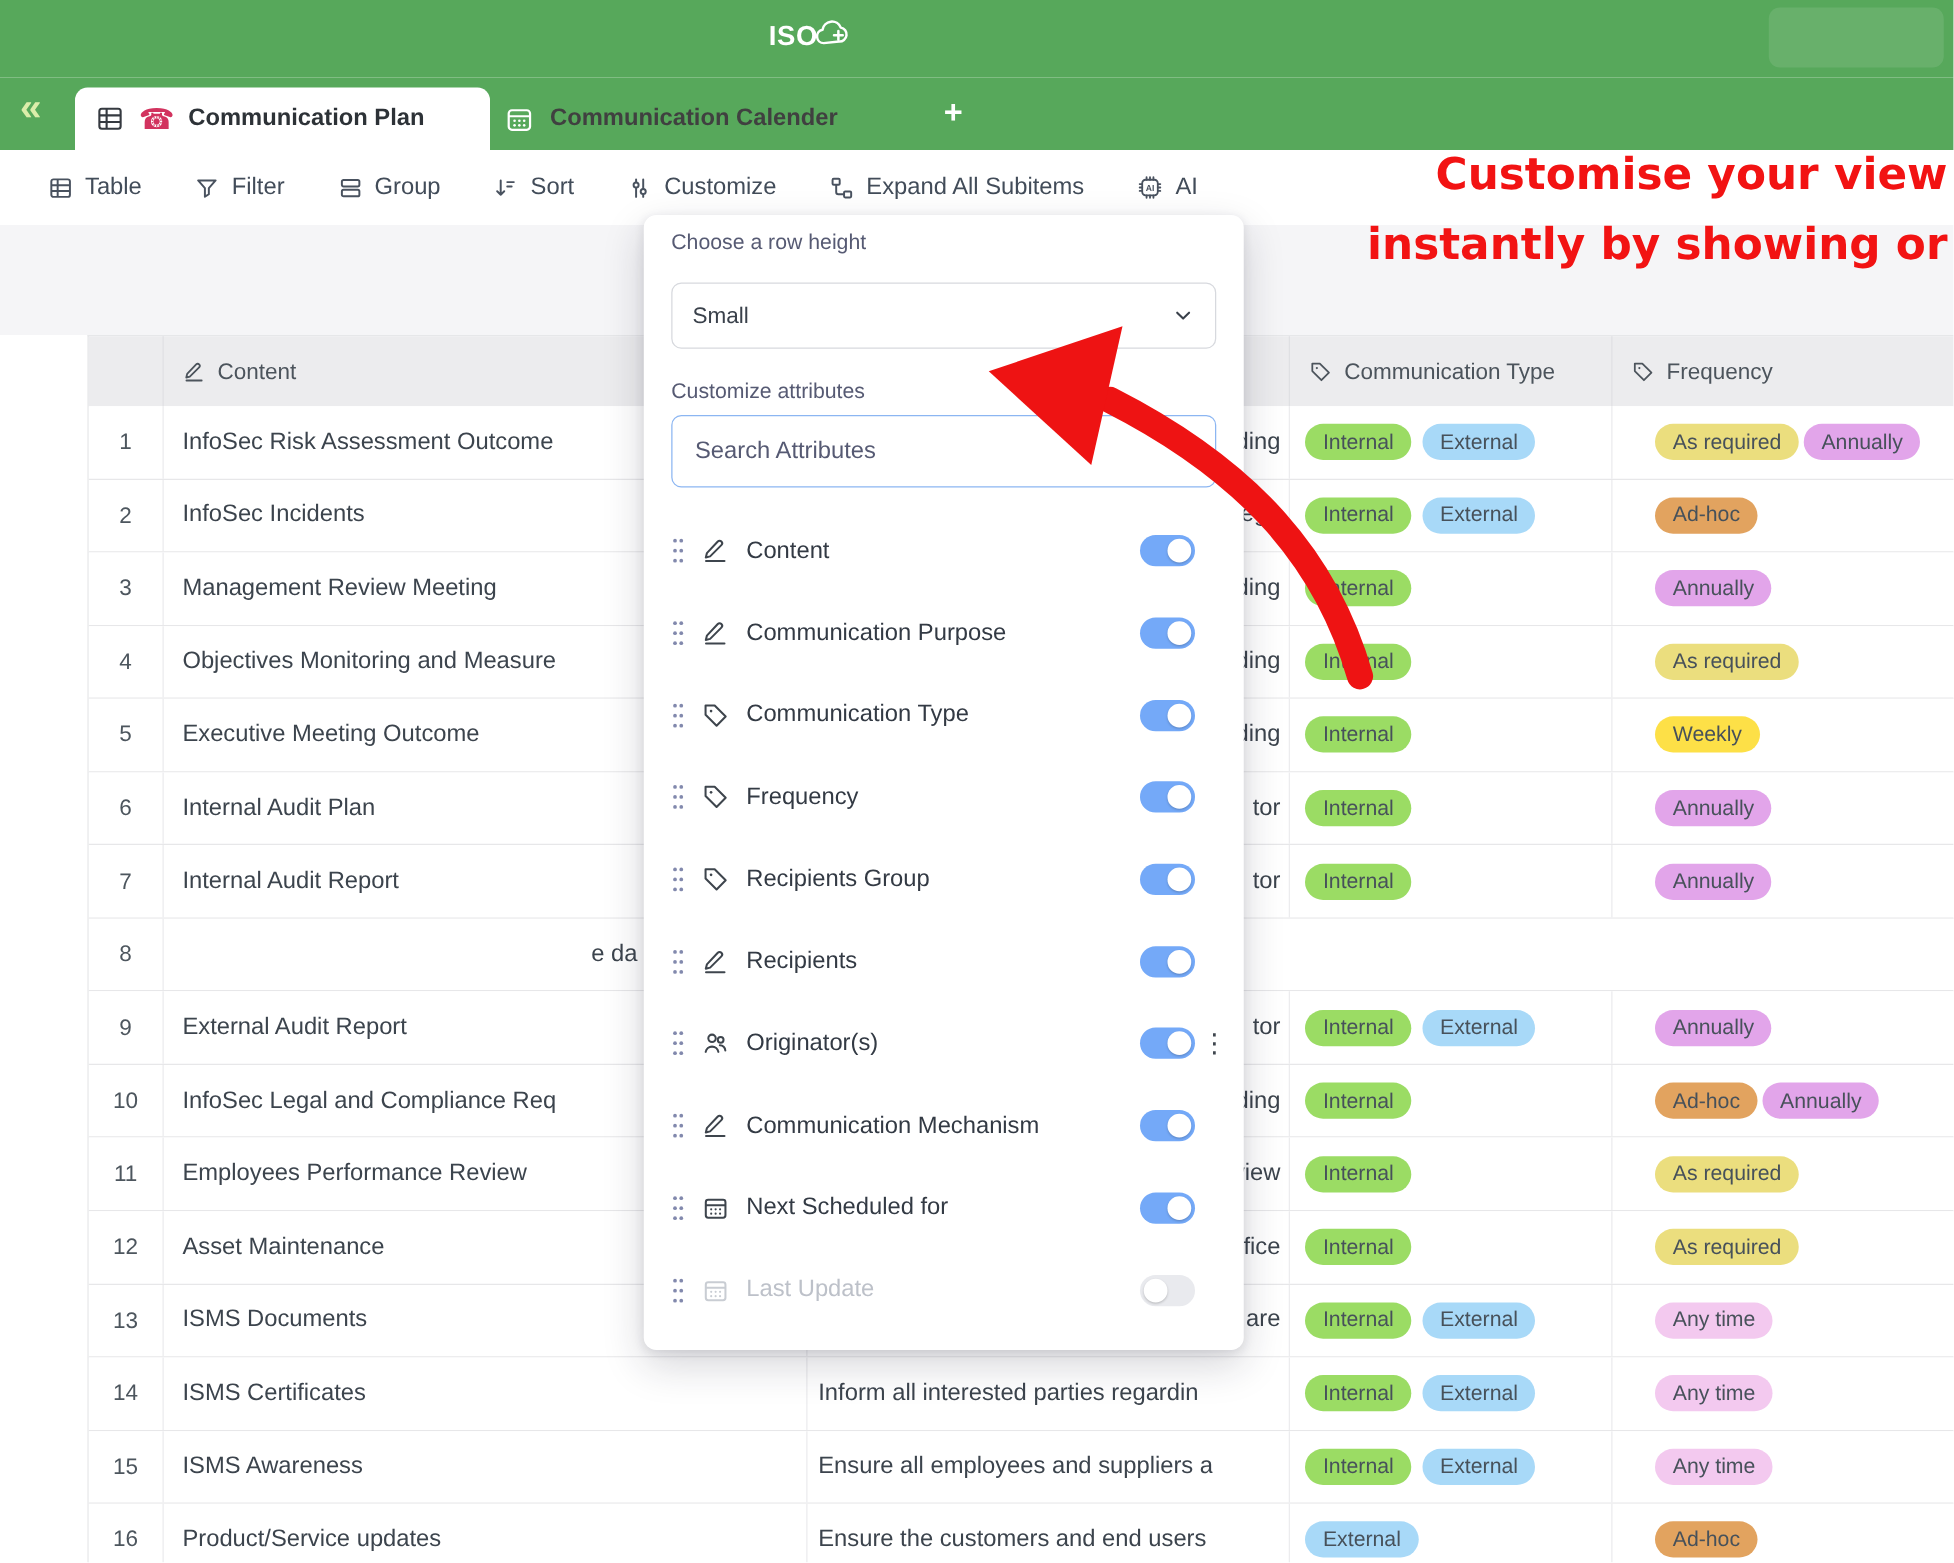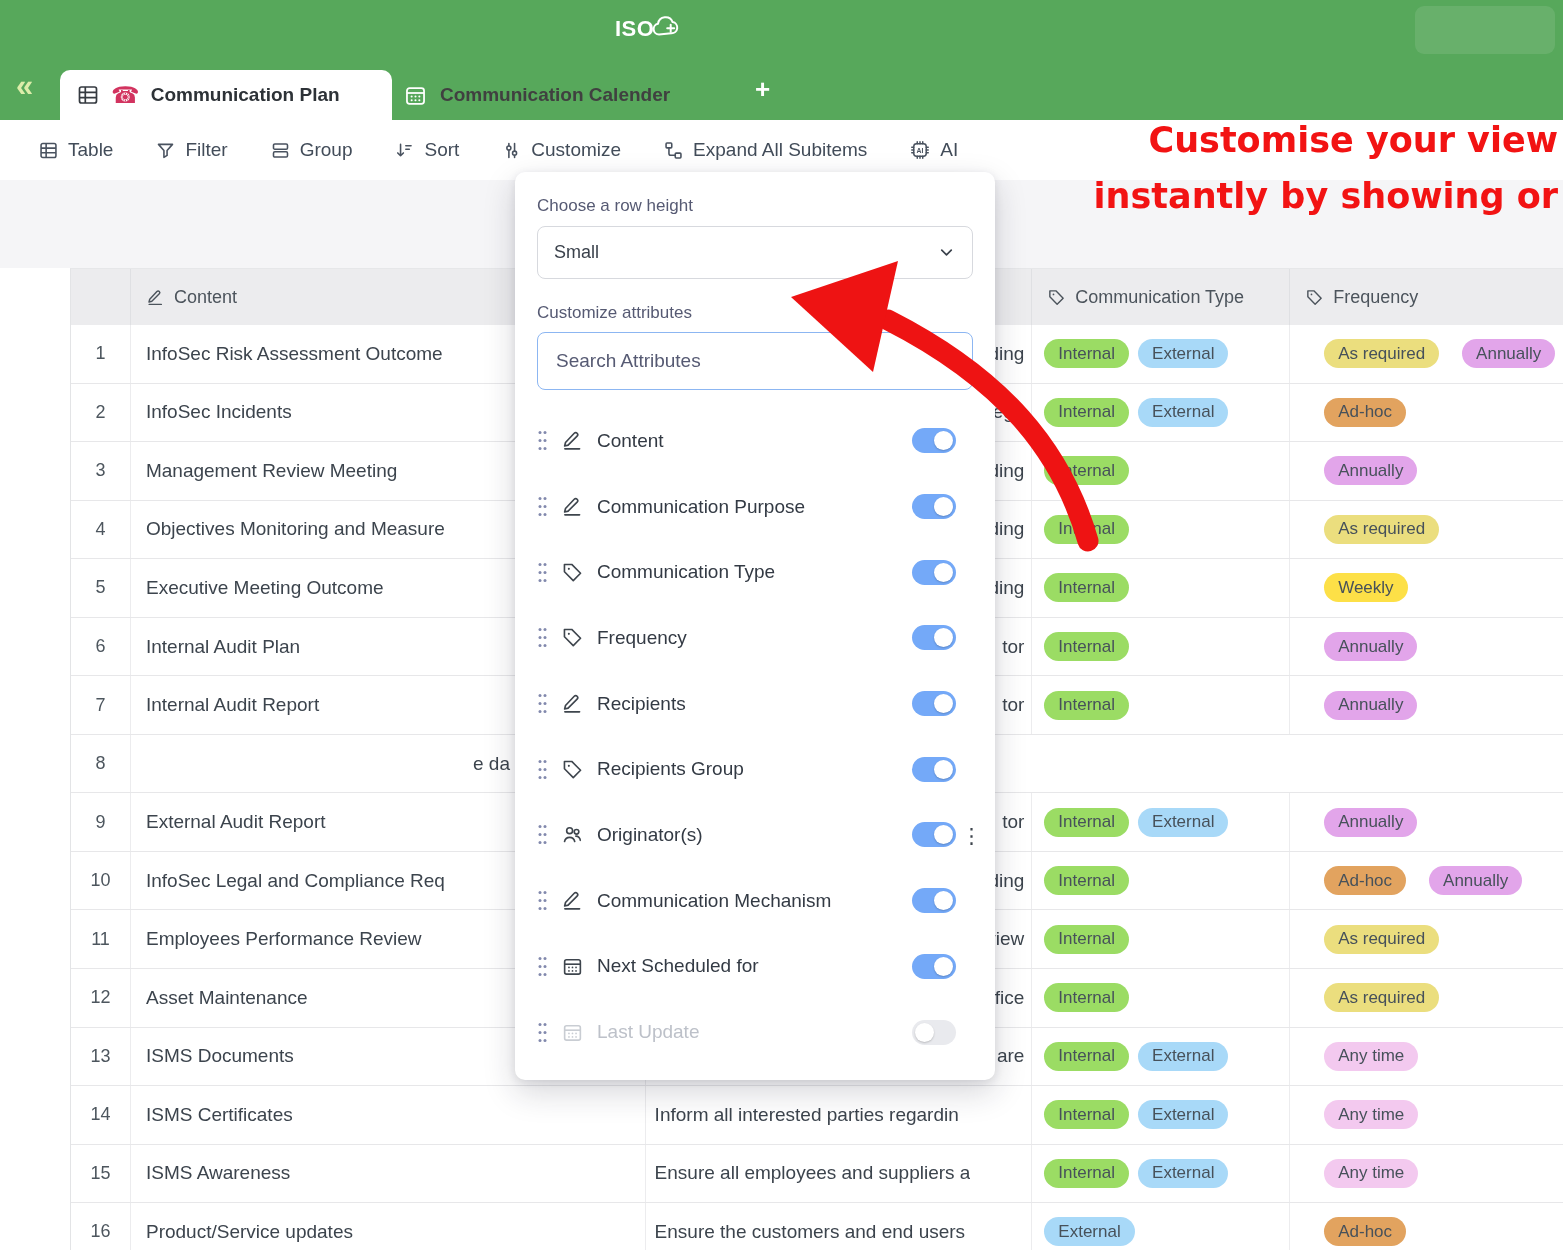--- a/index.html
+++ b/index.html
@@ -45,30 +45,30 @@
   .w-freq{width:273px;border-right:none;}
   .trow{display:flex;height:57.56px;border-bottom:1px solid #e7e7e9;background:#fff;}
   .cell{display:flex;align-items:center;border-right:1px solid #ececee;position:relative;
         box-sizing:border-box;}
   .cnum{width:60px;justify-content:center;color:#4d565e;font-size:18px;}
   .ccontent{width:515px;padding-left:15px;font-size:19px;color:#3c444d;white-space:nowrap;overflow:hidden;}
   .cpurpose{width:387px;font-size:19px;color:#3c444d;overflow:hidden;}
   .frag{position:absolute;right:7px;white-space:pre;}
   .ptext{padding-left:9px;white-space:nowrap;overflow:hidden;}
   .ctype{width:258px;padding-left:12px;gap:9px;}
-  .cfreq{width:273px;padding-left:34px;gap:23px;border-right:none;}
+  .cfreq{width:273px;padding-left:34px;gap:4px;border-right:none;}
   .pill{height:29px;display:inline-flex;align-items:center;padding:0 14px;border-radius:15px;
         font-size:17px;color:#47515a;white-space:nowrap;flex:0 0 auto;}
 
   
   .panel{position:absolute;left:515px;top:172px;width:480px;height:908px;background:#fff;
         border-radius:10px;z-index:5;
         box-shadow:0 12px 32px rgba(25,28,50,.18),0 2px 8px rgba(25,28,50,.10);}
   .plabel{position:absolute;left:22px;color:#565a73;font-size:17px;}
-  .lab-rowheight{top:24px;}
+  .lab-rowheight{top:12px;}
   .select{position:absolute;left:22px;top:54px;width:436px;height:53px;border:1px solid #d7d9de;
         border-radius:8px;display:flex;align-items:center;justify-content:space-between;
         padding:0 16px;font-size:18px;color:#3a414b;box-sizing:border-box;background:#fff;cursor:pointer;}
   .lab-attrs{top:131px;}
   .search{position:absolute;left:22px;top:160px;width:436px;height:58px;border:1.5px solid #8cb6f2;
         border-radius:8px;font-size:19px;color:#3a414b;padding:14px 18px;box-sizing:border-box;
         outline:none;background:#fff;font-family:"Liberation Sans",sans-serif;}
   .search::placeholder{color:#565a73;opacity:1;}
   .attrlist{position:absolute;left:0;top:236px;width:100%;}
   .attr{position:relative;height:65.7px;display:flex;align-items:center;}
@@ -573,47 +573,47 @@
     <svg class="handle" width="11" height="23" viewBox="0 0 11 23" fill="#8289ad">
       <circle cx="3" cy="3.5" r="1.5"></circle>
             <circle cx="8" cy="3.5" r="1.5"></circle>
       <circle cx="3" cy="11.5" r="1.5"></circle>
             <circle cx="8" cy="11.5" r="1.5"></circle>
       <circle cx="3" cy="19.5" r="1.5"></circle>
             <circle cx="8" cy="19.5" r="1.5"></circle>
     </svg>
     <span class="aicon">
             <svg width="23" height="23" viewBox="0 0 24 24" fill="none" stroke="currentColor" stroke-width="1.7" stroke-linejoin="round">
+              <path d="M3.6 3.6h7.6l9.2 9.2-7.6 7.6-9.2-9.2z"></path>
+              <circle cx="8.2" cy="8.2" r="1.1" fill="currentColor" stroke="none"></circle>
+            </svg>
+          </span>
+    <span class="alabel">Recipients Group</span>
+
+    <span class="toggle">
+            <span class="knob"></span>
+          </span>
+  </div>
+
+  <div class="attr">
+    <svg class="handle" width="11" height="23" viewBox="0 0 11 23" fill="#8289ad">
+      <circle cx="3" cy="3.5" r="1.5"></circle>
+            <circle cx="8" cy="3.5" r="1.5"></circle>
+      <circle cx="3" cy="11.5" r="1.5"></circle>
+            <circle cx="8" cy="11.5" r="1.5"></circle>
+      <circle cx="3" cy="19.5" r="1.5"></circle>
+            <circle cx="8" cy="19.5" r="1.5"></circle>
+    </svg>
+    <span class="aicon">
+            <svg width="23" height="23" viewBox="0 0 24 24" fill="none" stroke="currentColor" stroke-width="1.7" stroke-linejoin="round">
               <path d="M13.8 4.4a2.1 2.1 0 0 1 3 3L7.4 16.8 3.8 17.7l.9-3.6z"></path>
               <path d="M4 20.7h15.4" stroke-linecap="round"></path>
             </svg>
           </span>
     <span class="alabel">Recipients</span>
-
-    <span class="toggle">
-            <span class="knob"></span>
-          </span>
-  </div>
-
-  <div class="attr">
-    <svg class="handle" width="11" height="23" viewBox="0 0 11 23" fill="#8289ad">
-      <circle cx="3" cy="3.5" r="1.5"></circle>
-            <circle cx="8" cy="3.5" r="1.5"></circle>
-      <circle cx="3" cy="11.5" r="1.5"></circle>
-            <circle cx="8" cy="11.5" r="1.5"></circle>
-      <circle cx="3" cy="19.5" r="1.5"></circle>
-            <circle cx="8" cy="19.5" r="1.5"></circle>
-    </svg>
-    <span class="aicon">
-            <svg width="23" height="23" viewBox="0 0 24 24" fill="none" stroke="currentColor" stroke-width="1.7" stroke-linejoin="round">
-              <path d="M3.6 3.6h7.6l9.2 9.2-7.6 7.6-9.2-9.2z"></path>
-              <circle cx="8.2" cy="8.2" r="1.1" fill="currentColor" stroke="none"></circle>
-            </svg>
-          </span>
-    <span class="alabel">Recipients Group</span>
 
     <span class="toggle">
             <span class="knob"></span>
           </span>
   </div>
 
   <div class="attr menu">
     <svg class="handle" width="11" height="23" viewBox="0 0 11 23" fill="#8289ad">
       <circle cx="3" cy="3.5" r="1.5"></circle>
             <circle cx="8" cy="3.5" r="1.5"></circle>

